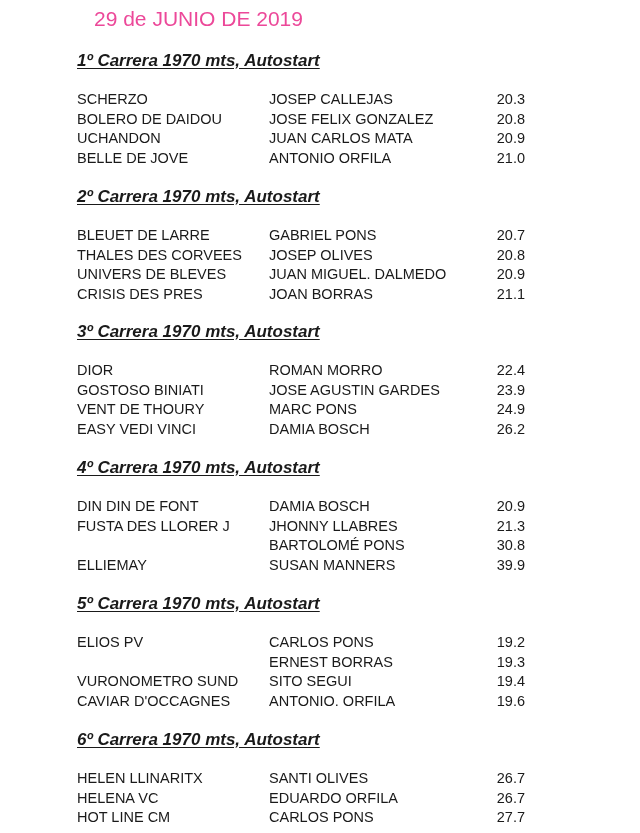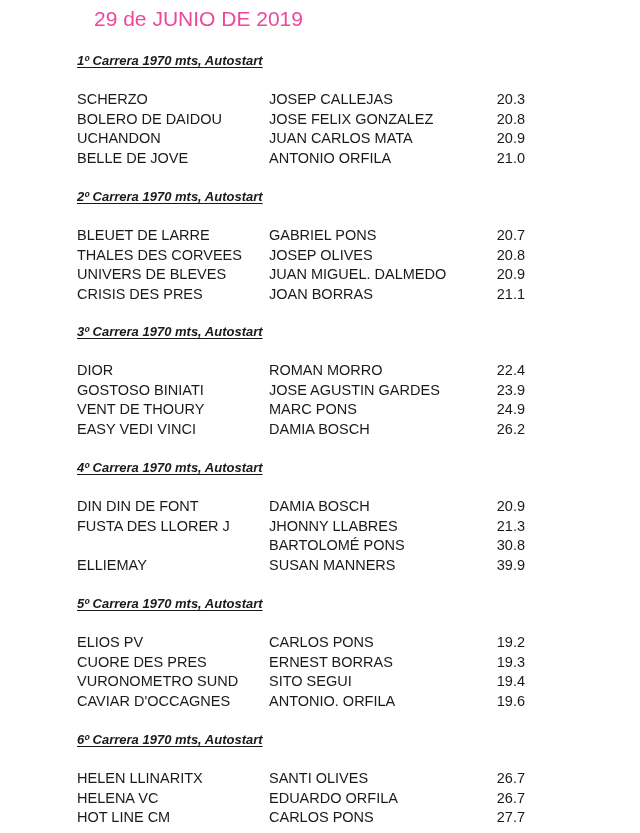--- a/index.html
+++ b/index.html
@@ -27,21 +27,21 @@
     }
     .race {
       position: absolute;
       left: 0;
       width: 640px;
     }
     .race-header {
       position: absolute;
       left: 77px;
       top: 0;
-      font-size: 13px;
+      font-size: 17px;
       font-weight: bold;
       font-style: italic;
       text-decoration: underline;
       text-underline-offset: 2px;
       line-height: 18px;
       white-space: nowrap;
       color: #1a1a1a;
     }
     .entries {
       position: absolute;
@@ -179,21 +179,20 @@
 
 <section class="race" style="top:595px;">
   <div class="race-header">5º Carrera 1970 mts, Autostart</div>
   <div class="entries">
     <div class="entry">
       <span class="horse">ELIOS PV</span>
       <span class="driver">CARLOS PONS</span>
       <span class="time">19.2</span>
     </div>
     <div class="entry">
-      <span class="horse">CUORE DES PRES</span>
       <span class="driver">ERNEST BORRAS</span>
       <span class="time">19.3</span>
     </div>
     <div class="entry">
       <span class="horse">VURONOMETRO SUND</span>
       <span class="driver">SITO SEGUI</span>
       <span class="time">19.4</span>
     </div>
     <div class="entry">
       <span class="horse">CAVIAR D'OCCAGNES</span>

